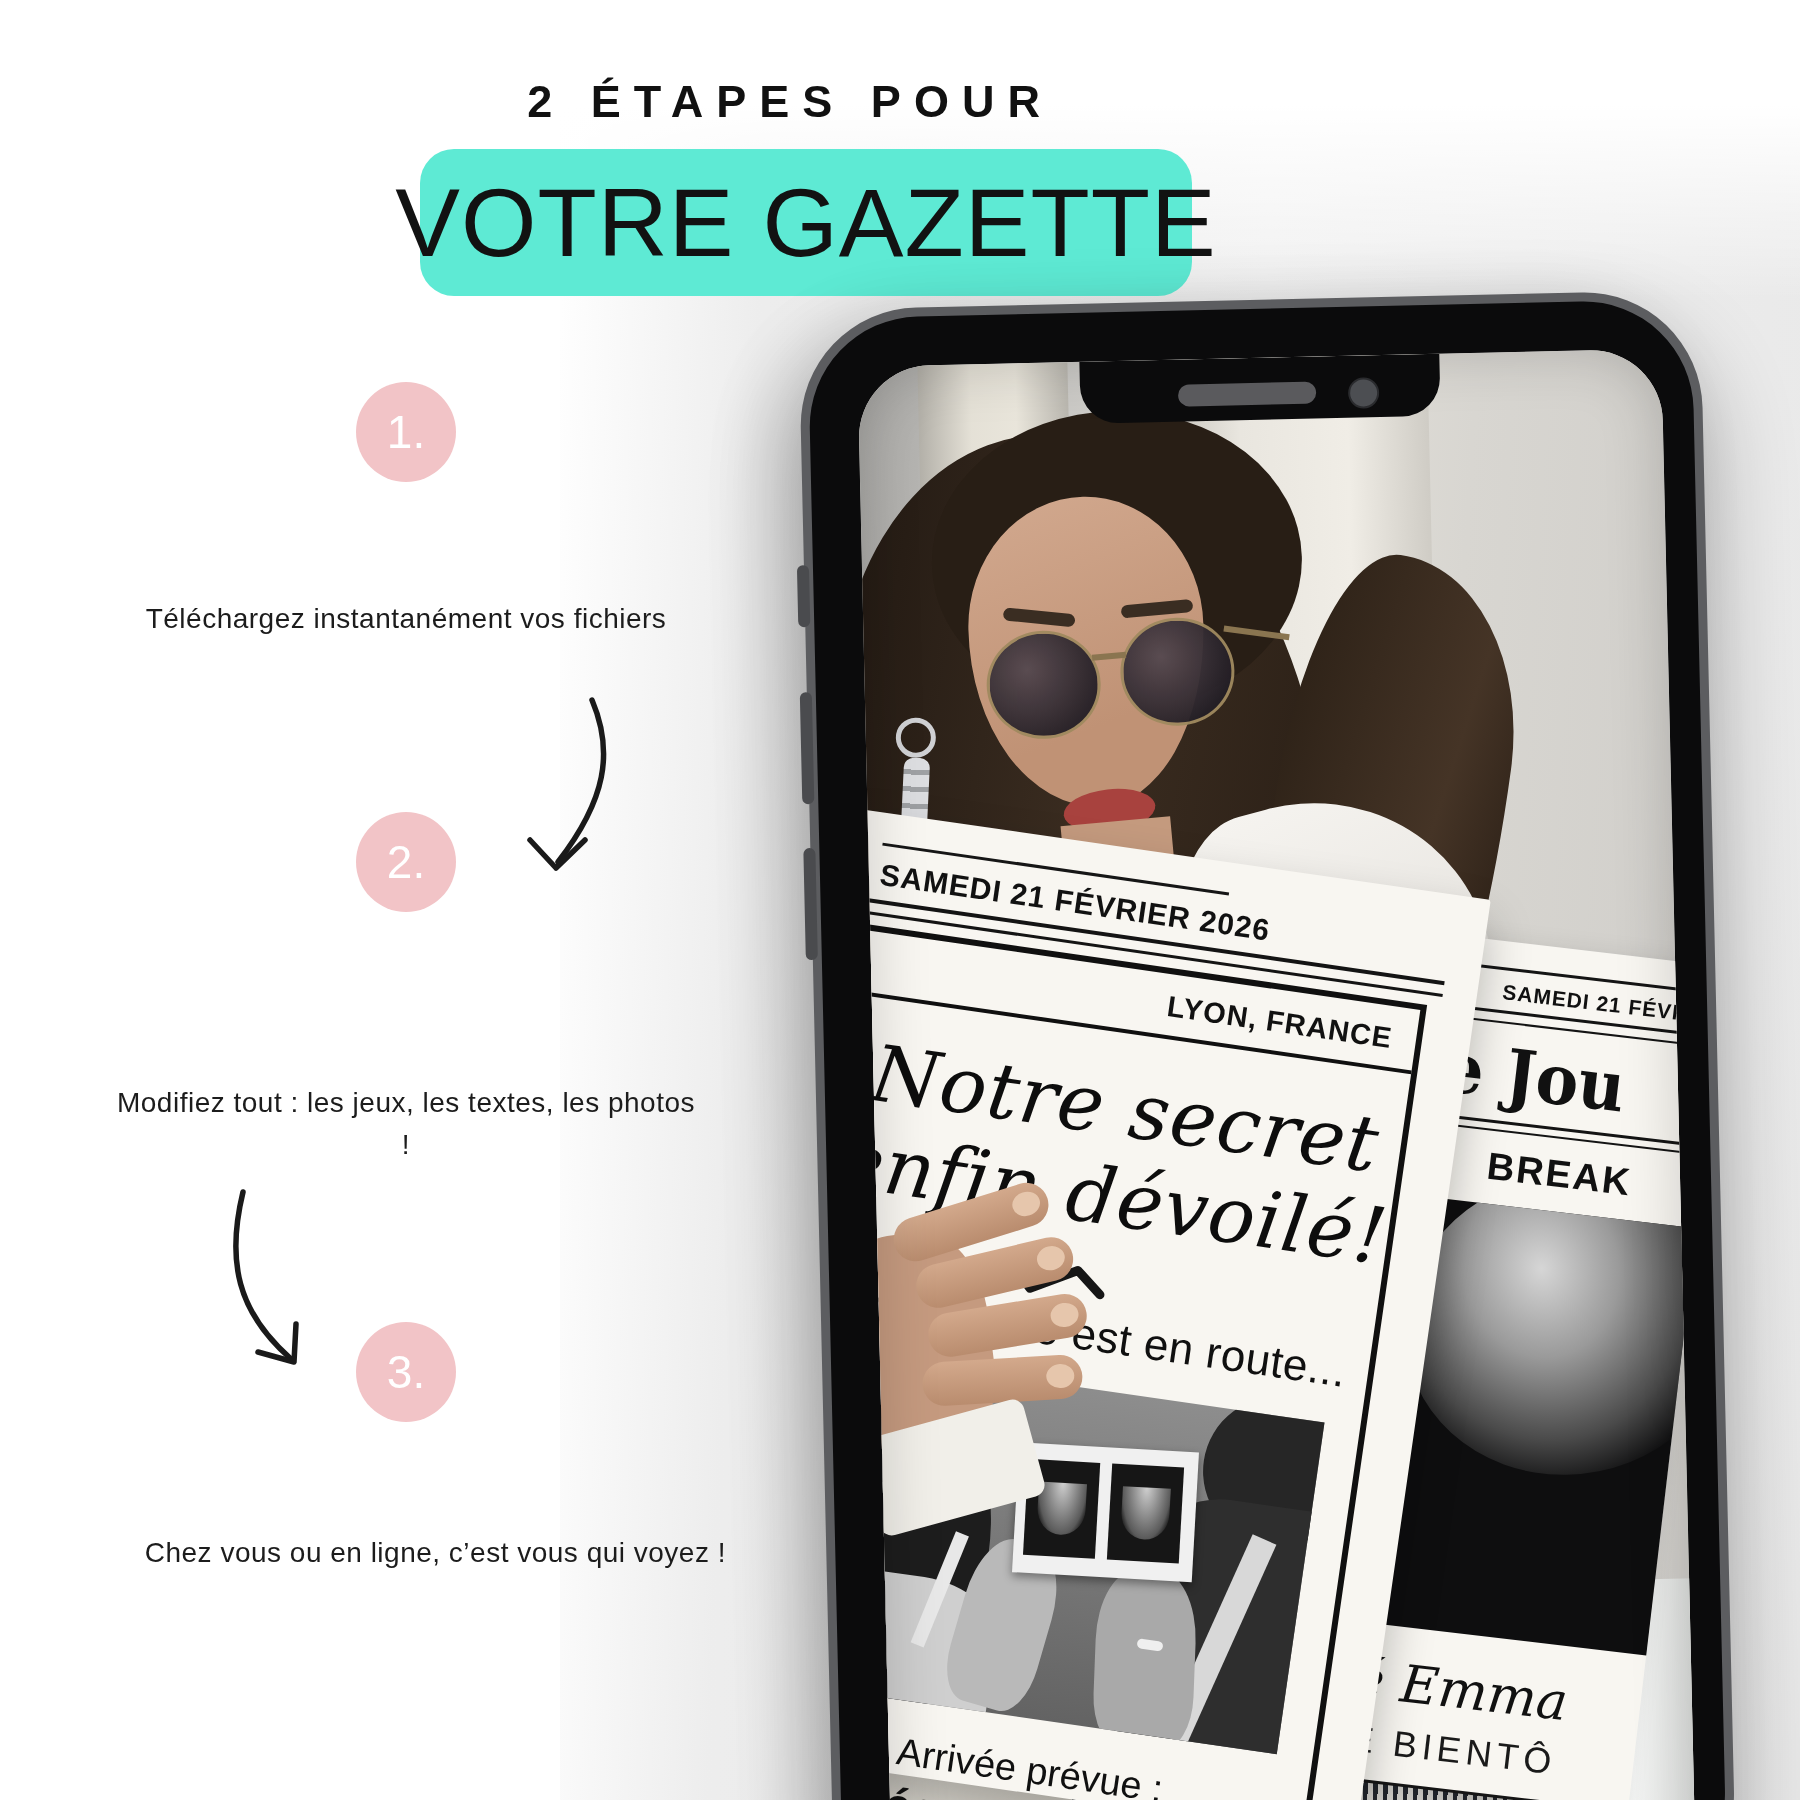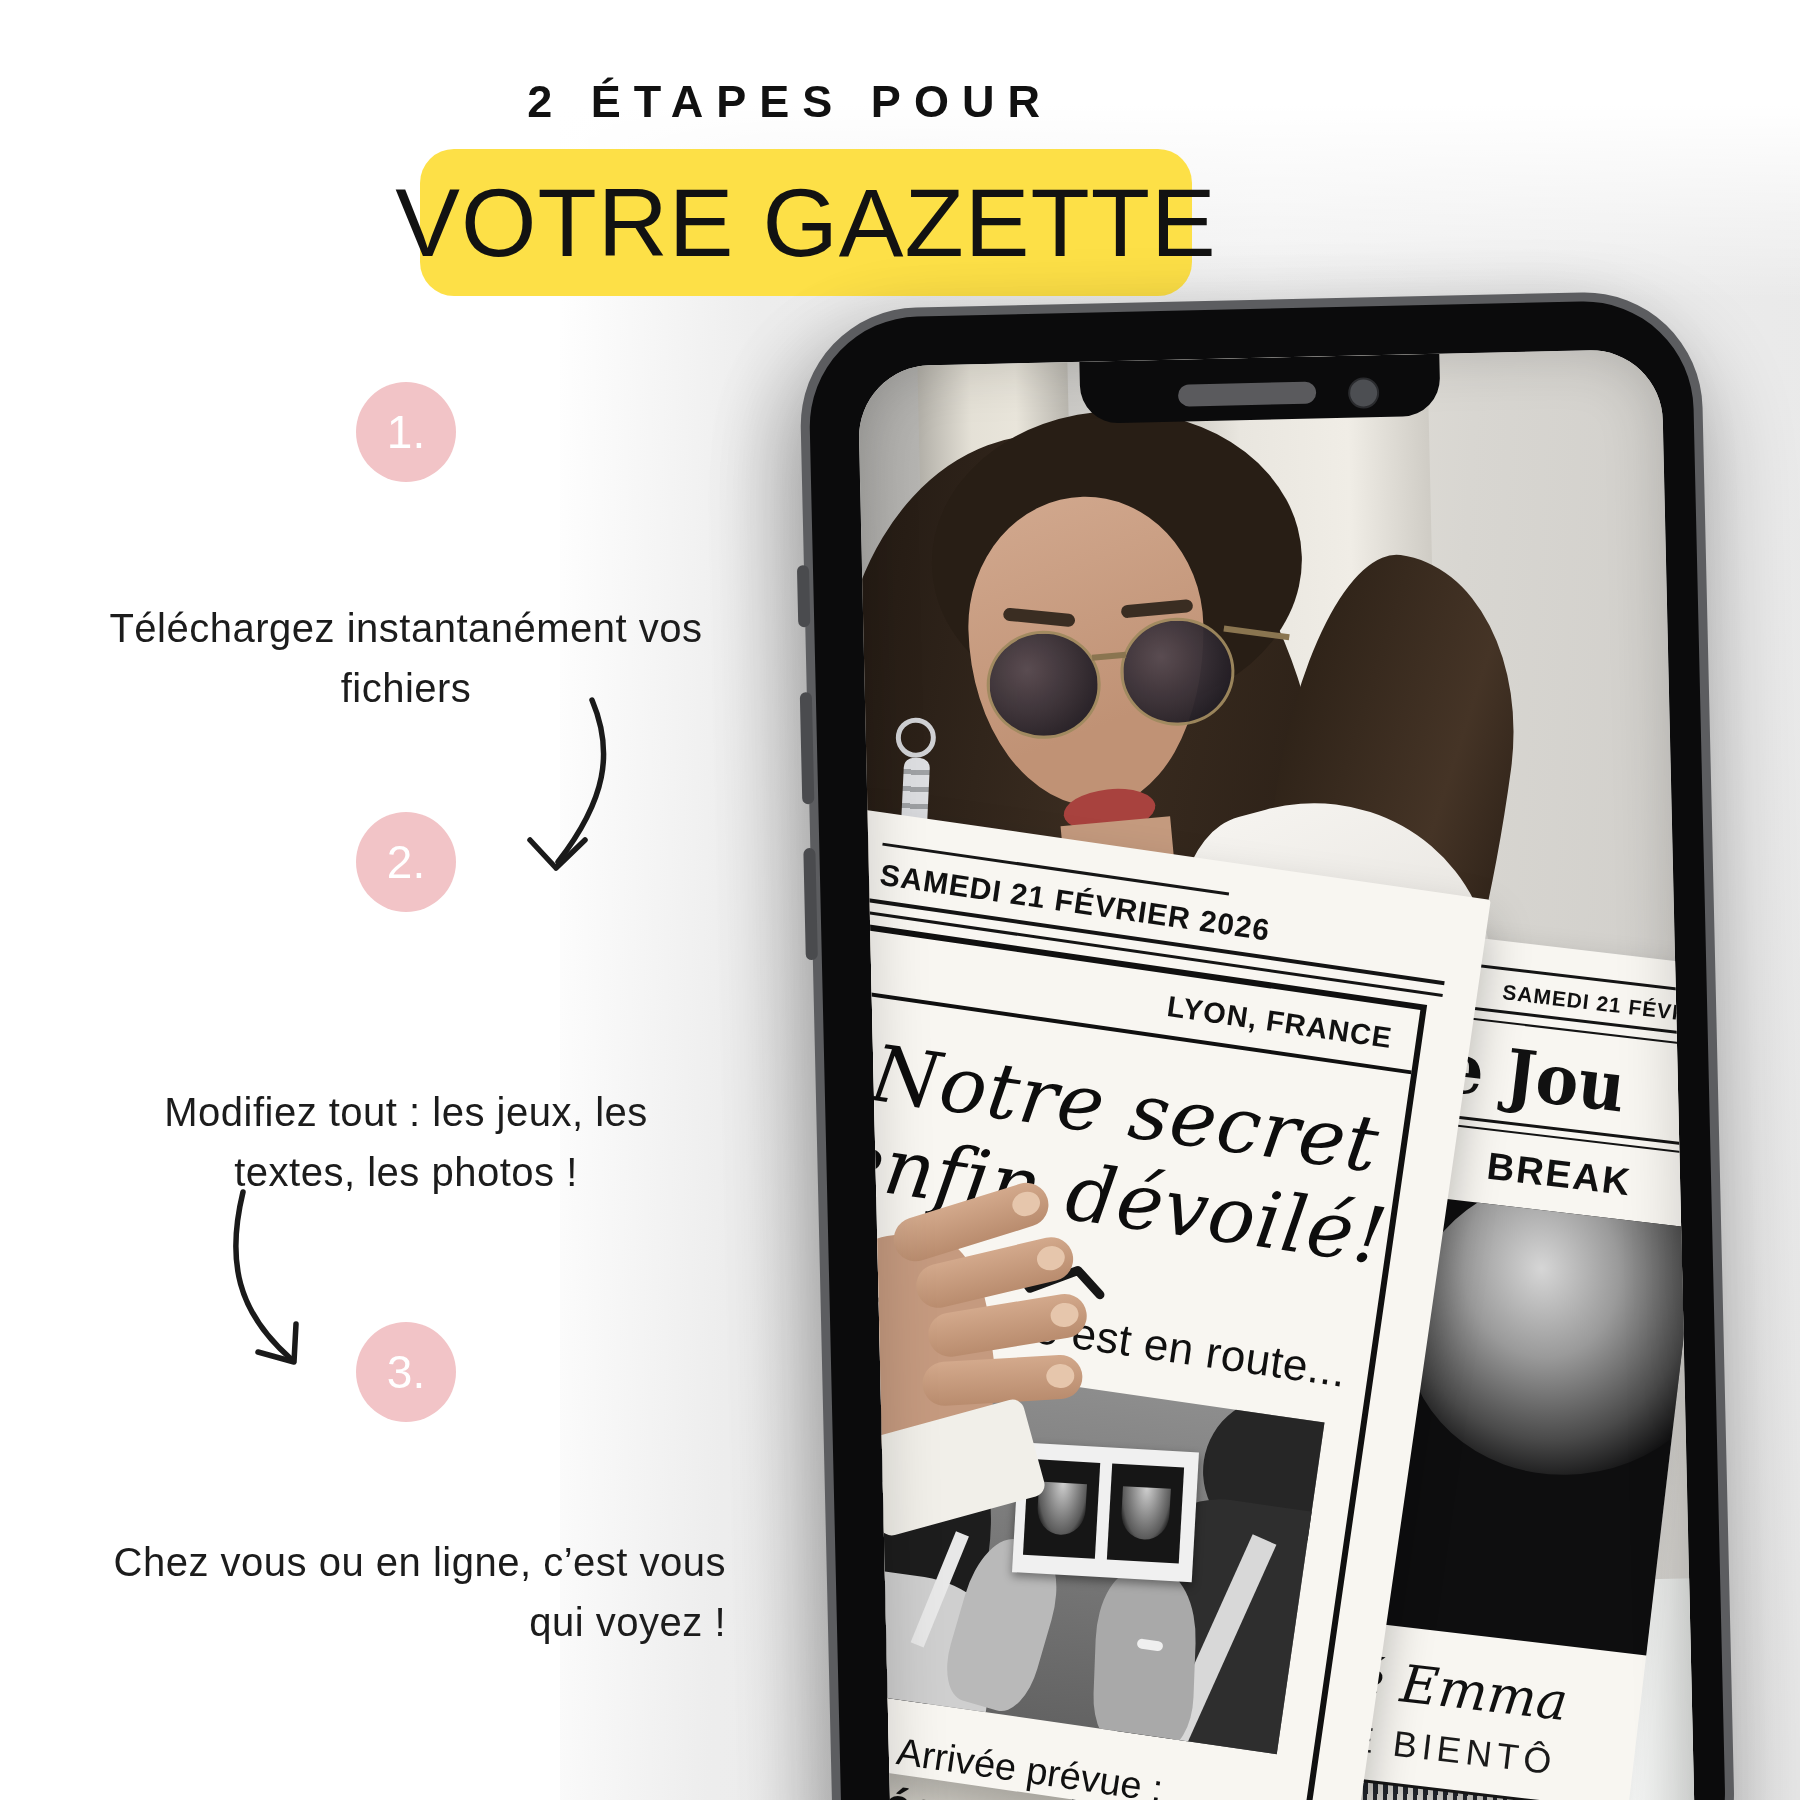--- a/index.html
+++ b/index.html
@@ -8,31 +8,31 @@
 
   
   .bg-grad{position:absolute;left:560px;top:0;width:1240px;height:1800px;
     background:linear-gradient(92deg,rgba(236,236,236,0) 0%,rgba(234,234,234,.85) 16%,#ebebeb 28%,#f0f0f0 55%,#e9e9e9 100%);}
   .bg-top-white{position:absolute;left:560px;top:0;width:1240px;height:300px;
     background:linear-gradient(180deg,#ffffff 35%,rgba(255,255,255,0) 100%);}
 
   
   .kicker{position:absolute;left:290px;top:76px;width:1000px;text-align:center;
     font-size:45px;font-weight:800;letter-spacing:13px;}
-  .banner{position:absolute;left:420px;top:149px;width:772px;height:147px;background:#fde047;border-radius:34px;}
+  .banner{position:absolute;left:420px;top:149px;width:772px;height:147px;background:#5eead4;border-radius:34px;}
   .banner-title{position:absolute;left:0;top:0;width:100%;height:100%;display:flex;align-items:center;justify-content:center;
     font-size:97px;font-weight:300;letter-spacing:1px;color:#121212;white-space:nowrap;}
 
   
   .circle{position:absolute;width:100px;height:100px;border-radius:50%;background:#f2c4c7;color:#fff;
     display:flex;align-items:center;justify-content:center;font-size:46px;font-weight:300;}
   .c1{left:356px;top:382px;} .c2{left:356px;top:812px;} .c3{left:356px;top:1322px;}
   .step-title{position:absolute;left:36px;width:740px;text-align:center;font-weight:800;font-size:43px;letter-spacing:1.5px;line-height:1.38;}
   .t1{top:520px;} .t2{top:932px;} .t3{top:1452px;}
-  .step-desc{position:absolute;text-align:center;font-size:40px;font-weight:400;line-height:1.5;color:#1c1c1c;letter-spacing:.5px;}
+  .step-desc{position:absolute;text-align:center;font-size:28px;font-weight:400;line-height:1.5;color:#1c1c1c;letter-spacing:.5px;}
   .d1{left:76px;top:598px;width:660px;}
   .d2{left:116px;top:1082px;width:580px;}
   .d3{left:86px;top:1532px;width:640px;text-align:right;}
 
   .arrows{position:absolute;left:0;top:0;width:1800px;height:1800px;pointer-events:none;}
 
   
   .phone{position:absolute;left:798px;top:300px;width:902px;height:1620px;border-radius:118px;
     background:#5c5d60;transform:rotate(-1.3deg);transform-origin:50% 0;
     box-shadow:0 40px 90px rgba(0,0,0,.30), -30px 20px 70px rgba(0,0,0,.12);}

